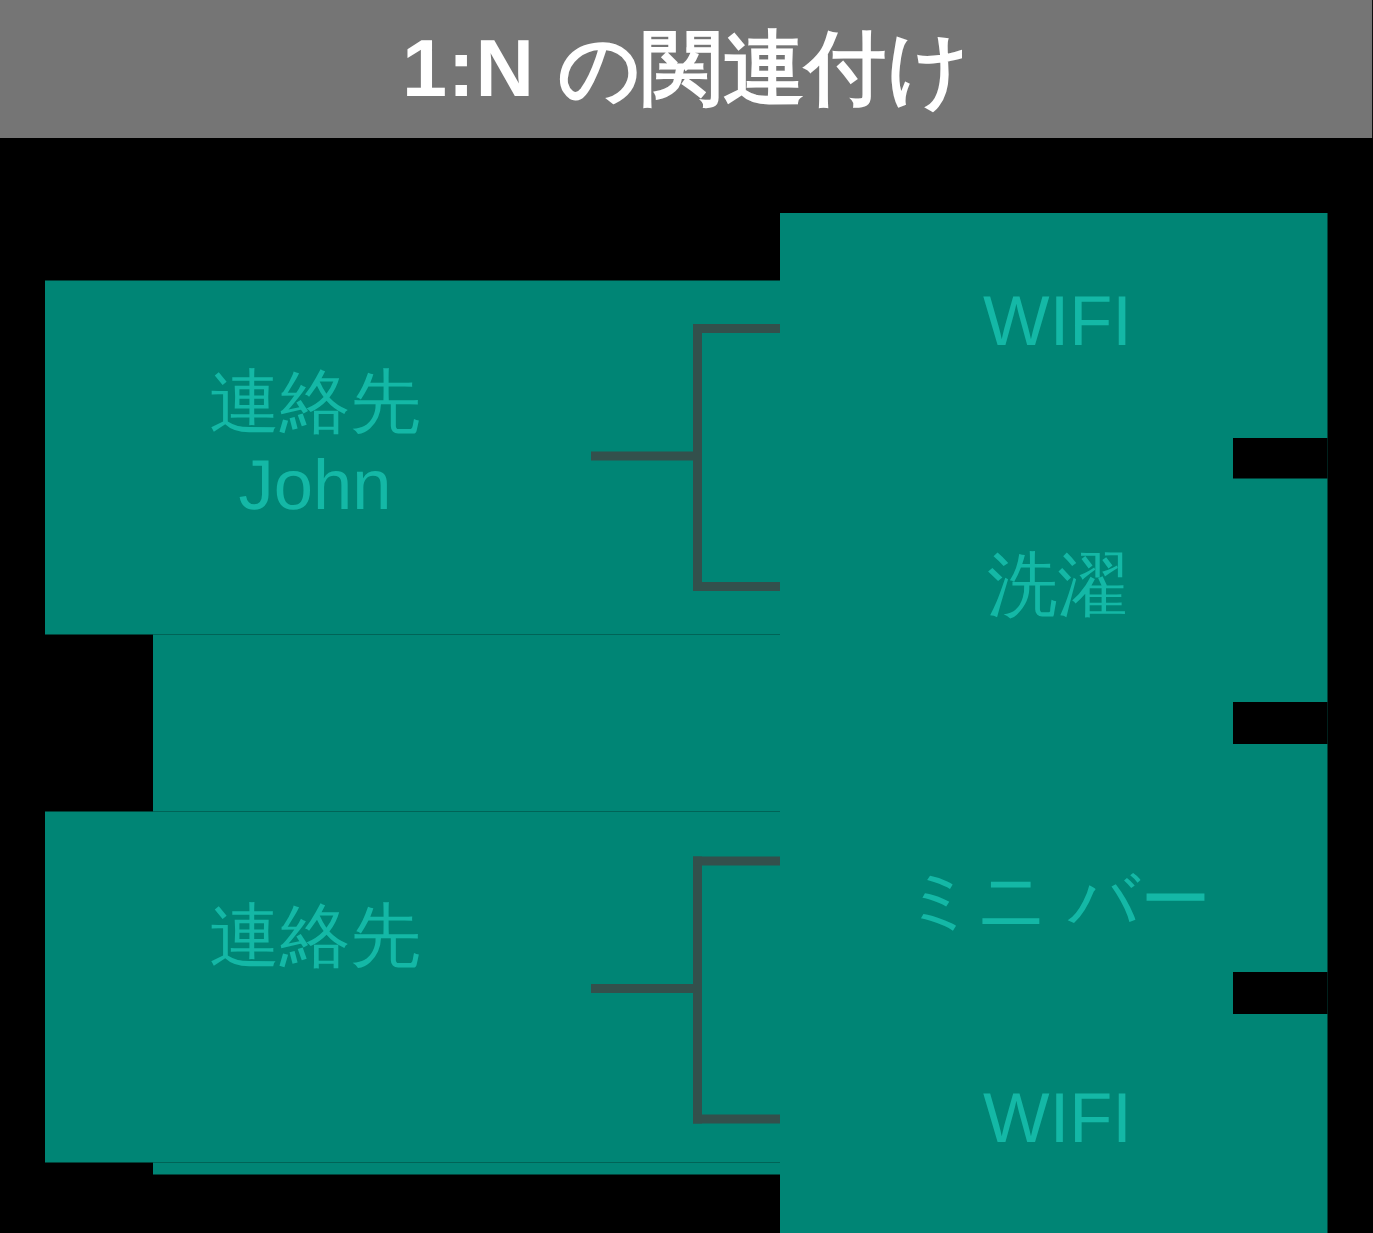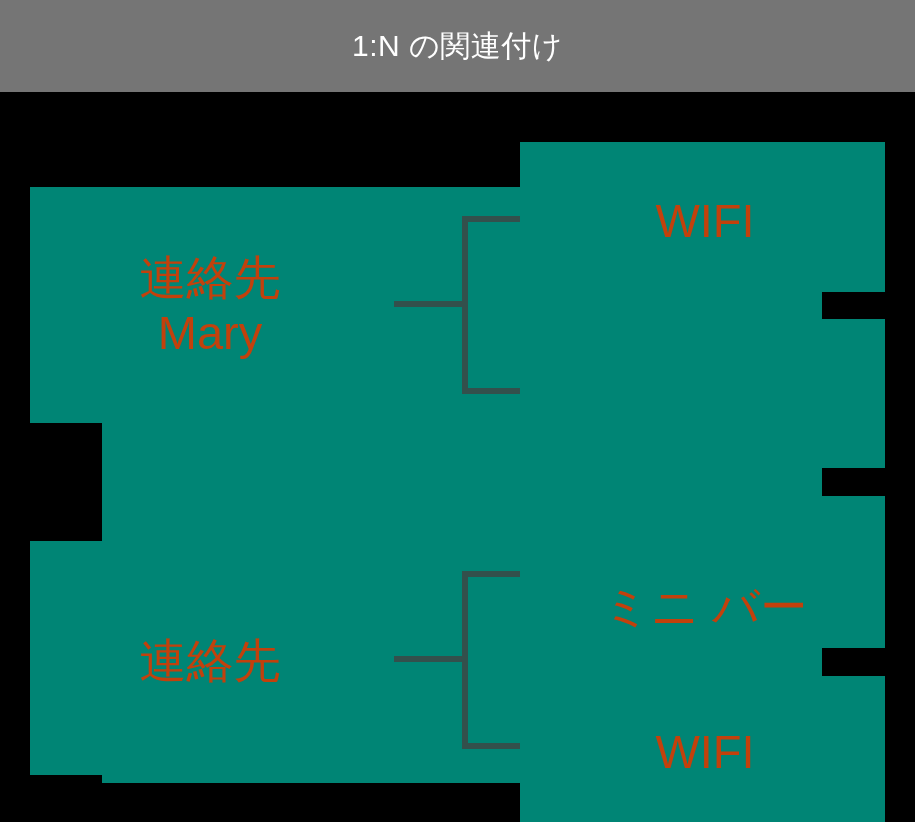--- a/index.html
+++ b/index.html
@@ -31,40 +31,40 @@
   .header-title {
     position: absolute;
     left: 0;
     top: 0;
     width: 915px;
     height: 92px;
     display: flex;
     align-items: center;
     justify-content: center;
     color: #ffffff;
-    font-size: 30px;
-    font-weight: normal;
+    font-size: 54px;
+    font-weight: bold;
     letter-spacing: 0.5px;
     white-space: nowrap;
   }
 
   
   .panel {
     position: absolute;
     background: #008575;
   }
 
   
   .card-label {
     position: absolute;
     display: flex;
     flex-direction: column;
     align-items: center;
-    justify-content: center;
-    color: #c2410c;
+    justify-content: flex-start;
+    color: #14b8a6;
     font-size: 47px;
     line-height: 1.18;
     text-align: center;
     white-space: nowrap;
     pointer-events: none;
   }
   .card-label .line2 { display: block; }
 
   
   .conn-v {
@@ -105,31 +105,34 @@
   <div class="conn-h" style="left:462px; top:388px; width:58px;"></div>
   <div class="conn-h" style="left:394px; top:301px; width:68px;"></div>
 
   <div class="conn-v" style="left:462px; top:571px; height:178px;"></div>
   <div class="conn-h" style="left:462px; top:571px; width:58px;"></div>
   <div class="conn-h" style="left:462px; top:743px; width:58px;"></div>
   <div class="conn-h" style="left:394px; top:656px; width:68px;"></div>
 
   <div class="card-label" style="left:30px; top:240px; width:360px; height:130px;">
     <span class="line1">連絡先</span>
-    <span class="line2">Mary</span>
+    <span class="line2">John</span>
   </div>
 
   <div class="card-label" style="left:30px; top:596px; width:360px; height:130px;">
     <span class="line1">連絡先</span>
   </div>
 
   <div class="card-label" style="left:525px; top:186px; width:360px; height:70px;">
     <span>WIFI</span>
   </div>
 
+  <div class="card-label" style="left:525px; top:362px; width:360px; height:70px;">
+    <span>洗濯</span>
+  </div>
 
   <div class="card-label" style="left:525px; top:572px; width:360px; height:70px;">
     <span>ミニ バー</span>
   </div>
 
   <div class="card-label" style="left:525px; top:717px; width:360px; height:70px;">
     <span>WIFI</span>
   </div>
 
 </div>

